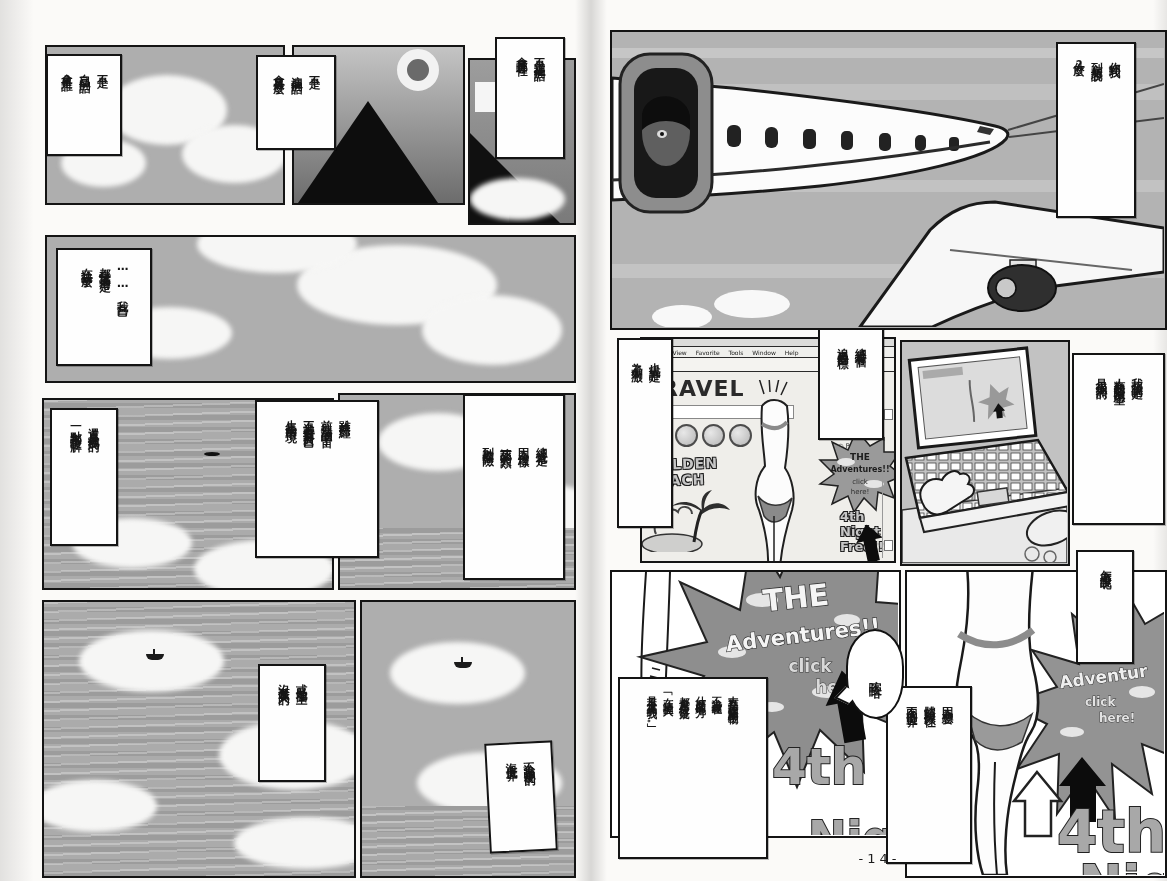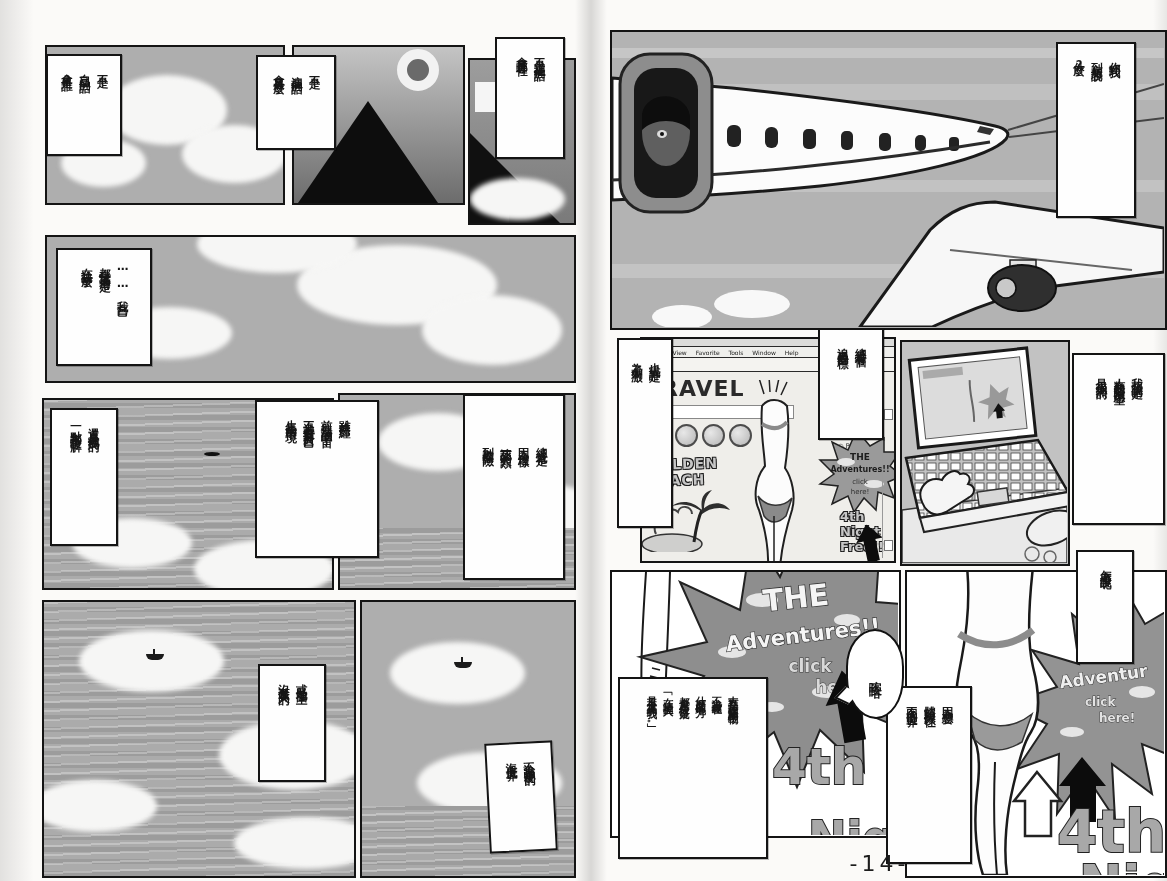--- a/index.html
+++ b/index.html
@@ -39,21 +39,21 @@
   .bw-bar{border-bottom:1.5px solid #2a2a2a;background:#dcdcda;}
   .bw-menu{font-size:6px;color:#222;padding:2px 4px 1px 10px;word-spacing:7px;background:#efefec;
            border-bottom:1.5px solid #2a2a2a;white-space:nowrap;}
   .bw-tools{font-size:8px;color:#111;padding:2px 6px;background:#f4f3f0;border-bottom:1.5px solid #2a2a2a;}
   .bw-content{position:relative;background:#efeeea;height:100%;}
   .outline-txt{color:#c6c6c6;font-weight:bold;
       text-shadow:-1px -1px 0 #1e1e1e,1px -1px 0 #1e1e1e,-1px 1px 0 #1e1e1e,1px 1px 0 #1e1e1e;}
   .circle-icon{display:inline-block;width:19px;height:19px;border:2px solid #4c4c4c;border-radius:50%;
       background:radial-gradient(circle at 35% 35%, #e8e8e8, #b5b5b5);margin-right:4px;}
   .pagenum{position:absolute;left:827px;top:851px;width:105px;text-align:center;
-      font-size:22px;letter-spacing:4px;color:#1c1c1c;}
+      font-size:13px;letter-spacing:4px;color:#1c1c1c;}
 </style>
 </head>
 <body>
 
 <div id="canvas">
   <div class="edge-l"></div>
   <div class="edge-r"></div>
   <div class="gutter"></div>
 
   <div class="panel sky" style="left:45px;top:45px;width:240px;height:160px;">

